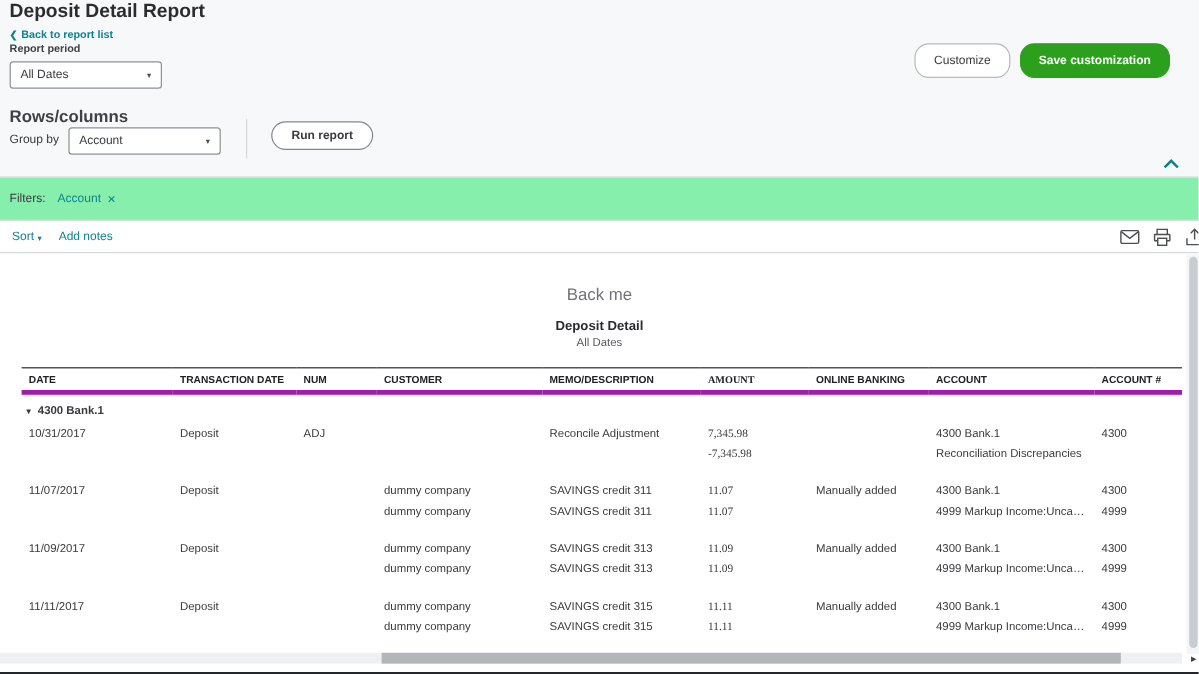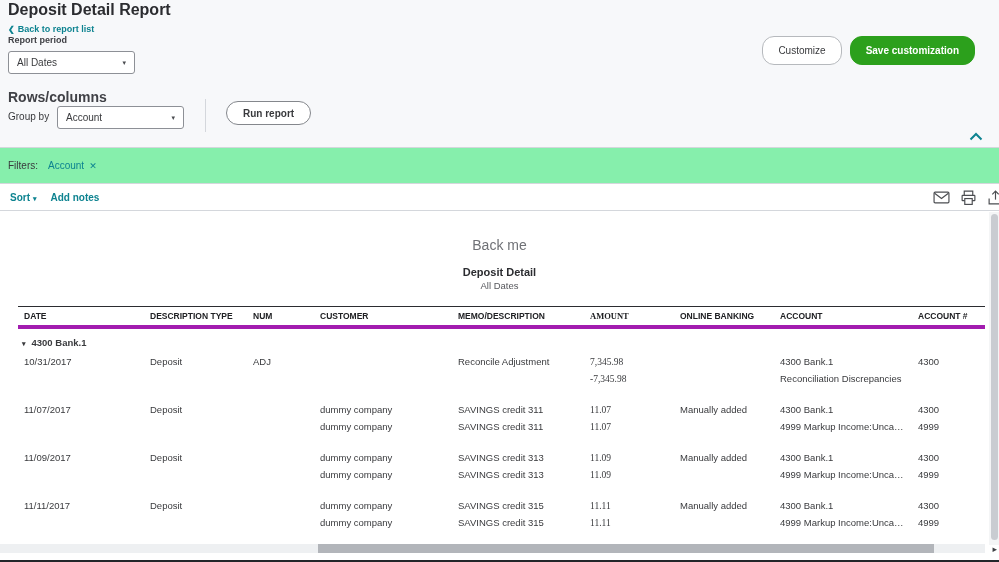--- a/index.html
+++ b/index.html
@@ -28,21 +28,21 @@
   .collapse-btn { position:absolute; right:14px; top:129px; width:18px; height:15px; display:flex; align-items:center; justify-content:center; cursor:pointer; }
 
   
   .filters-row { position:relative; height:36px; background:#86efac; border-bottom:1px solid #d4d7dc; display:flex; align-items:center; padding-left:8px; }
   .filters-label { font-size:10px; color:#393a3d; }
   .filter-chip { display:flex; align-items:center; gap:5px; margin-left:10px; font-size:10px; color:#0d8390; cursor:pointer; }
   .filter-chip .x { font-size:9px; color:#0d8390; }
 
   
   .toolbar { position:relative; height:27px; background:#fff; border-bottom:1px solid #d4d7dc; display:flex; align-items:center; padding:0 10px; }
-  .tool-link { font-size:10px; color:#0d8390; cursor:pointer; display:flex; align-items:flex-end; gap:3px;font-weight:bold; }
+  .tool-link { font-size:10px; color:#0d8390; cursor:pointer; display:flex; align-items:flex-end; gap:3px; }
   .tool-link + .tool-link { margin-left:14px; }
   .tool-link .caret { font-size:7px; }
   .toolbar-icons { position:absolute; right:-5px; top:5px; display:flex; gap:10px; }
   .toolbar-icons .ticon { width:17px; height:17px; cursor:pointer; color:#4b4d51; }
 
   
   .report-card { background:#fff; padding-top:26px; }
   .company-name { text-align:center; font-size:14px; color:#6f7176; }
   .report-title { text-align:center; font-size:11px; font-weight:bold; color:#2b2c30; margin-top:13px; }
   .report-subtitle { text-align:center; font-size:9.5px; color:#56575c; margin-top:2px; }
@@ -145,21 +145,21 @@
         <col style="width:138px">
           <col style="width:132px">
           <col style="width:90px">
         <col style="width:100px">
           <col style="width:138px">
           <col style="width:73px">
       </colgroup>
       <thead>
         <tr id="cols-row">
             <th>DATE</th>
-            <th>DESCRIPTION TYPE</th>
+            <th>TRANSACTION DATE</th>
             <th>NUM</th>
             <th>CUSTOMER</th>
             <th>MEMO/DESCRIPTION</th>
             <th class="amt">AMOUNT</th>
             <th>ONLINE BANKING</th>
             <th>ACCOUNT</th>
             <th>ACCOUNT #</th>
           </tr>
       </thead>
       <tbody id="report-body">

